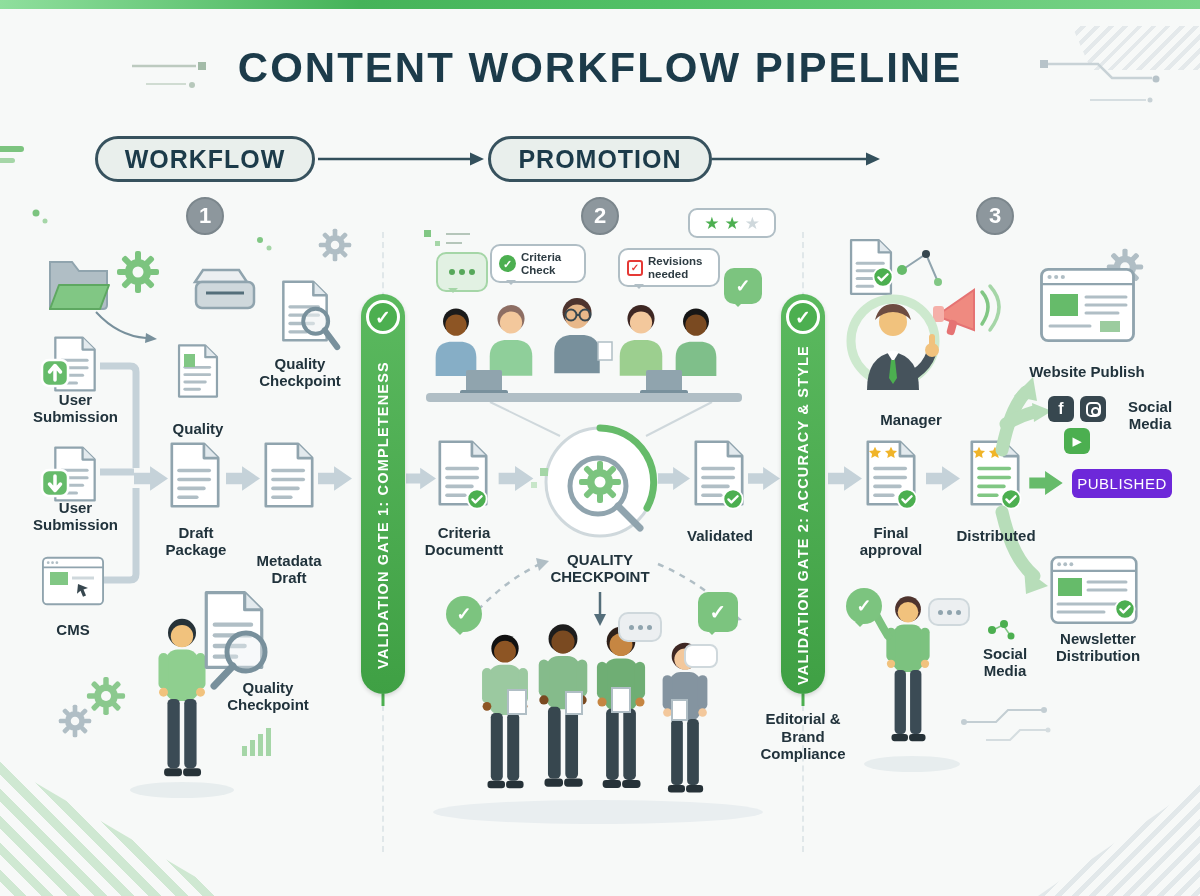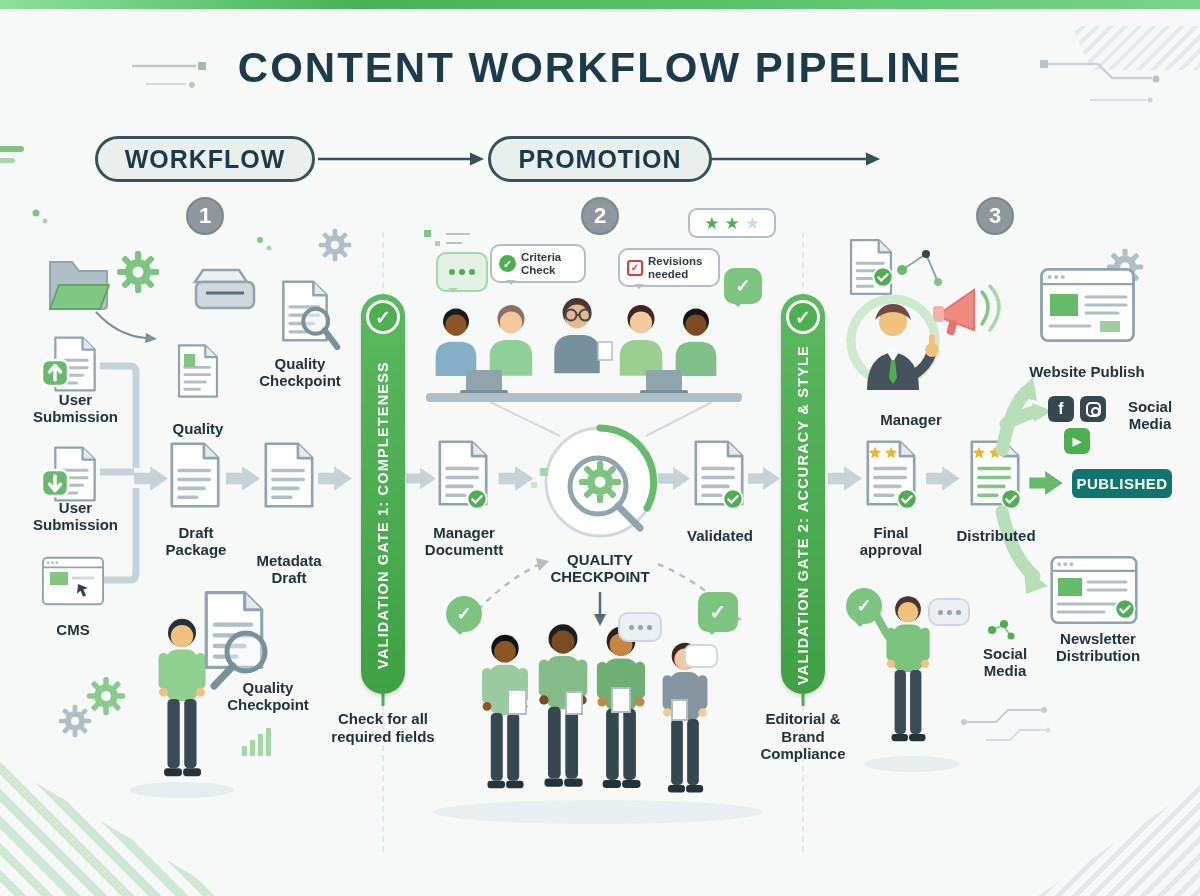--- a/index.html
+++ b/index.html
@@ -20,21 +20,21 @@
   .gate{position:absolute;width:44px;height:400px;border-radius:22px;
     background:linear-gradient(180deg,#5bb95f,#3fa044);box-shadow:0 2px 4px rgba(0,0,0,.15);
     z-index:5;display:flex;align-items:center;justify-content:center;padding-top:42px}
   .gate-text{writing-mode:vertical-rl;transform:rotate(180deg);color:#fff;font-weight:700;
     font-size:14.5px;letter-spacing:1.2px;white-space:nowrap}
   .gate-check{position:absolute;top:6px;left:50%;transform:translateX(-50%);width:34px;height:34px;
     border-radius:50%;background:#4caf50;border:3px solid #fff;color:#fff;font-size:19px;
     font-weight:800;display:flex;align-items:center;justify-content:center}
   .note{position:absolute;text-align:center;font-weight:700;font-size:15px;line-height:1.18;
     color:#22333c;z-index:6}
-  .badge{position:absolute;background:#0f766e;color:#fff;font-weight:700;font-size:15px;
+  .badge{position:absolute;background:#6d28d9;color:#fff;font-weight:400;font-size:15px;
     letter-spacing:.5px;border-radius:6px;display:flex;align-items:center;justify-content:center;z-index:6}
   .bubble{position:absolute;background:#fff;border:2px solid #b0bec5;border-radius:10px;display:flex;
     align-items:center;gap:5px;padding:5px 7px;z-index:6;font-size:11.5px;font-weight:700;
     color:#2d3b42;line-height:1.1}
   .bubble:after{content:"";position:absolute;bottom:-9px;left:14px;border:5px solid transparent;
     border-top-color:#b0bec5}
   .check-mini{width:17px;height:17px;border-radius:50%;background:#4caf50;color:#fff;font-size:11px;
     font-weight:800;display:flex;align-items:center;justify-content:center;flex:0 0 auto}
   .redbox-mini{width:16px;height:16px;border:2px solid #e53935;border-radius:3px;color:#e53935;
     font-size:10px;font-weight:800;display:flex;align-items:center;justify-content:center;flex:0 0 auto}
@@ -433,32 +433,31 @@
         <span>✓</span>
       </div>
     <span class="gate-text">VALIDATION GATE 1: COMPLETENESS</span>
   </div>
   <div class="gate" style="left:781px;top:294px">
     <div class="gate-check">
         <span>✓</span>
       </div>
     <span class="gate-text">VALIDATION GATE 2: ACCURACY &amp; STYLE</span>
   </div>
-  <div class="note" style="left:318px;top:710px;width:130px">Check for all required fields</div>
   <div class="note" style="left:759px;top:710px;width:88px">Editorial &amp; Brand Compliance</div>
 
   <div class="lbl" style="left:250px;top:356px;width:100px">Quality Checkpoint</div>
   <div class="lbl" style="left:28px;top:392px;width:95px">User Submission</div>
   <div class="lbl" style="left:166px;top:421px;width:64px">Quality</div>
   <div class="lbl" style="left:28px;top:500px;width:95px">User Submission</div>
   <div class="lbl" style="left:156px;top:525px;width:80px">Draft Package</div>
   <div class="lbl" style="left:249px;top:553px;width:80px">Metadata Draft</div>
   <div class="lbl" style="left:50px;top:622px;width:46px">CMS</div>
   <div class="lbl" style="left:218px;top:680px;width:100px">Quality Checkpoint</div>
-  <div class="lbl" style="left:418px;top:525px;width:92px">Manager Documentt</div>
+  <div class="lbl" style="left:418px;top:525px;width:92px">Criteria Documentt</div>
   <div class="lbl" style="left:535px;top:552px;width:130px">QUALITY CHECKPOINT</div>
   <div class="lbl" style="left:678px;top:528px;width:84px">Validated</div>
   <div class="lbl" style="left:876px;top:412px;width:70px">Manager</div>
   <div class="lbl" style="left:1022px;top:364px;width:130px">Website Publish</div>
   <div class="lbl" style="left:1118px;top:399px;width:64px">Social Media</div>
   <div class="lbl" style="left:851px;top:525px;width:80px">Final approval</div>
   <div class="lbl" style="left:953px;top:528px;width:86px">Distributed</div>
   <div class="lbl" style="left:974px;top:646px;width:62px">Social Media</div>
   <div class="lbl" style="left:1046px;top:631px;width:104px">Newsletter Distribution</div>
 

